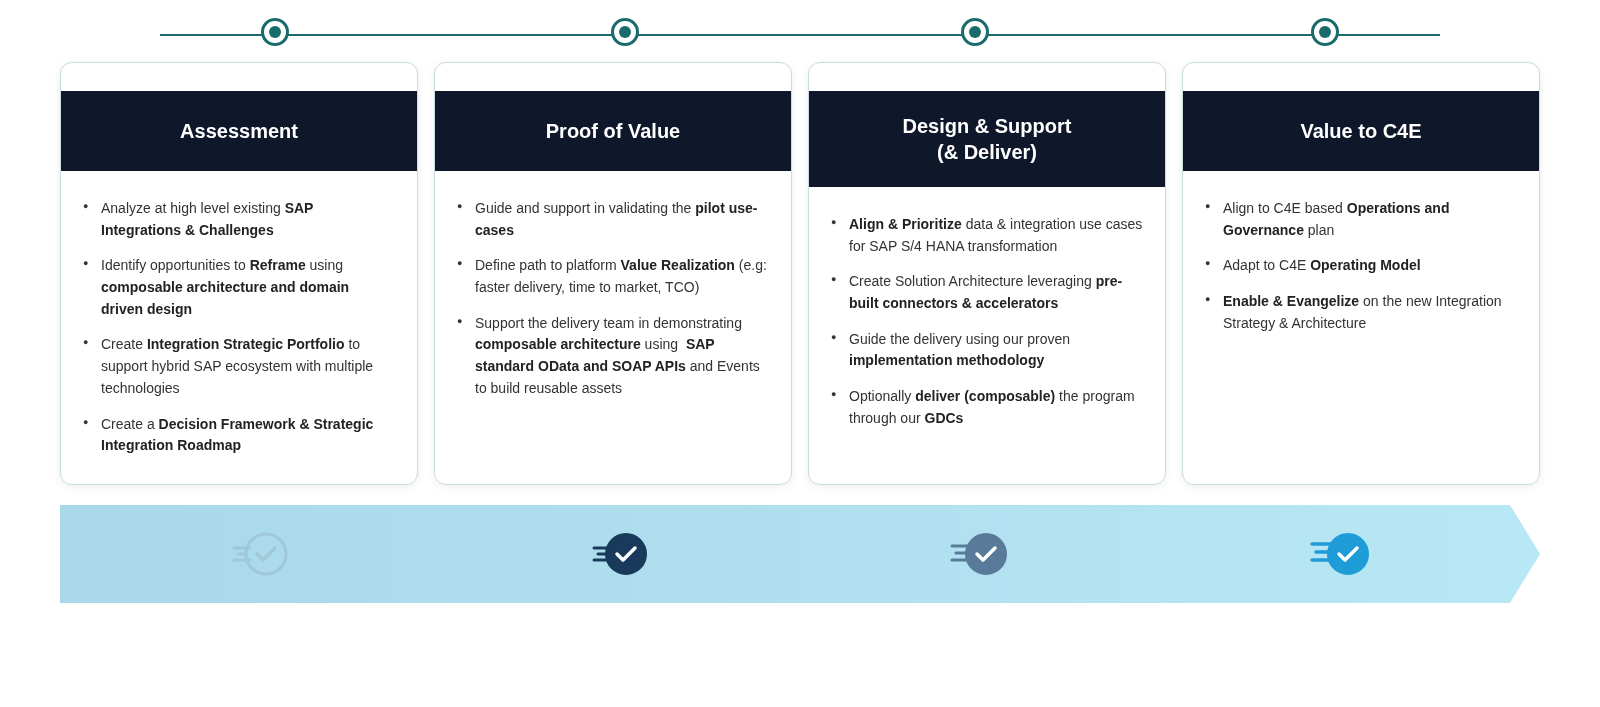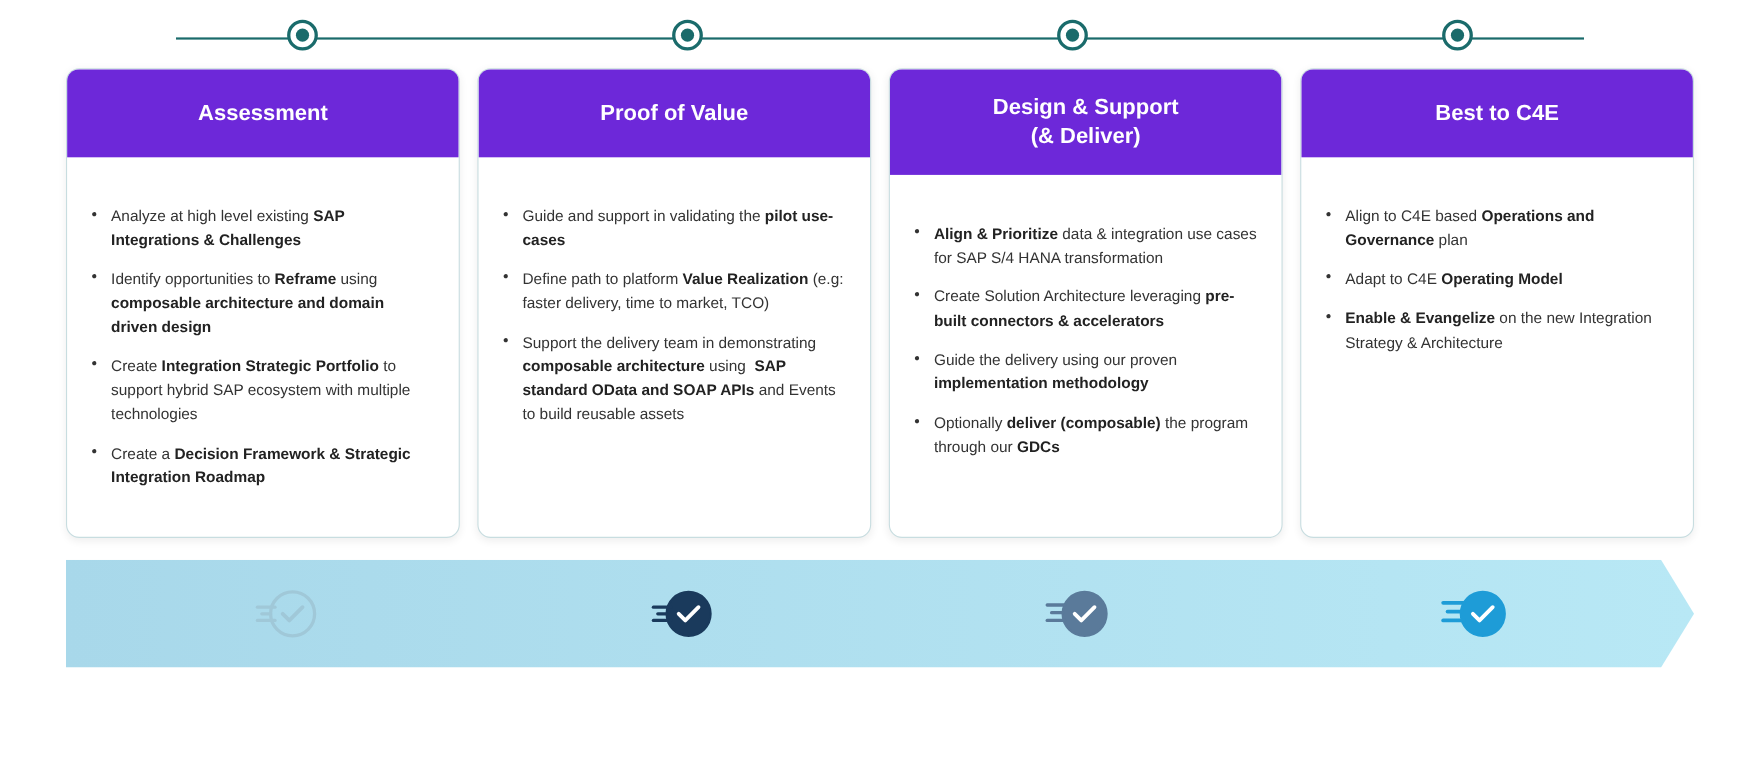--- a/index.html
+++ b/index.html
@@ -64,35 +64,36 @@
     .card {
       flex: 1;
       border-radius: 12px;
       border: 1.5px solid #c8dde0;
       overflow: hidden;
       background: #fff;
       box-shadow: 0 2px 8px rgba(0,0,0,0.07);
     }
 
     .card-header {
-      background: #6d28d9;
+      background: #0f172a;
       color: #fff;
       padding: 22px 20px;
       text-align: center;
       font-size: 20px;
       font-weight: 700;
       min-height: 80px;
       display: flex;
       align-items: center;
       justify-content: center;
       line-height: 1.3;
+      margin-top: 28px;
     }
 
     .card-body {
-      padding: 36px 22px;
+      padding: 20px 22px;
       color: #222;
       font-size: 14px;
       line-height: 1.55;
     }
 
     .card-body ul {
       list-style: none;
       padding: 0;
     }
 
@@ -196,21 +197,21 @@
         <ul>
           <li><b>Align &amp; Prioritize</b> data &amp; integration use cases for SAP S/4 HANA transformation</li>
           <li>Create Solution Architecture leveraging <b>pre-built connectors &amp; accelerators</b></li>
           <li>Guide the delivery using our proven <b>implementation methodology</b></li>
           <li>Optionally <b>deliver (composable)</b> the program through our <b>GDCs</b></li>
         </ul>
       </div>
     </div>
 
     <div class="card">
-      <div class="card-header">Best to C4E</div>
+      <div class="card-header">Value to C4E</div>
       <div class="card-body">
         <ul>
           <li>Align to C4E based <b>Operations and Governance</b> plan</li>
           <li>Adapt to C4E <b>Operating Model</b></li>
           <li><b>Enable &amp; Evangelize</b> on the new Integration Strategy &amp; Architecture</li>
         </ul>
       </div>
     </div>
 
   </div>

